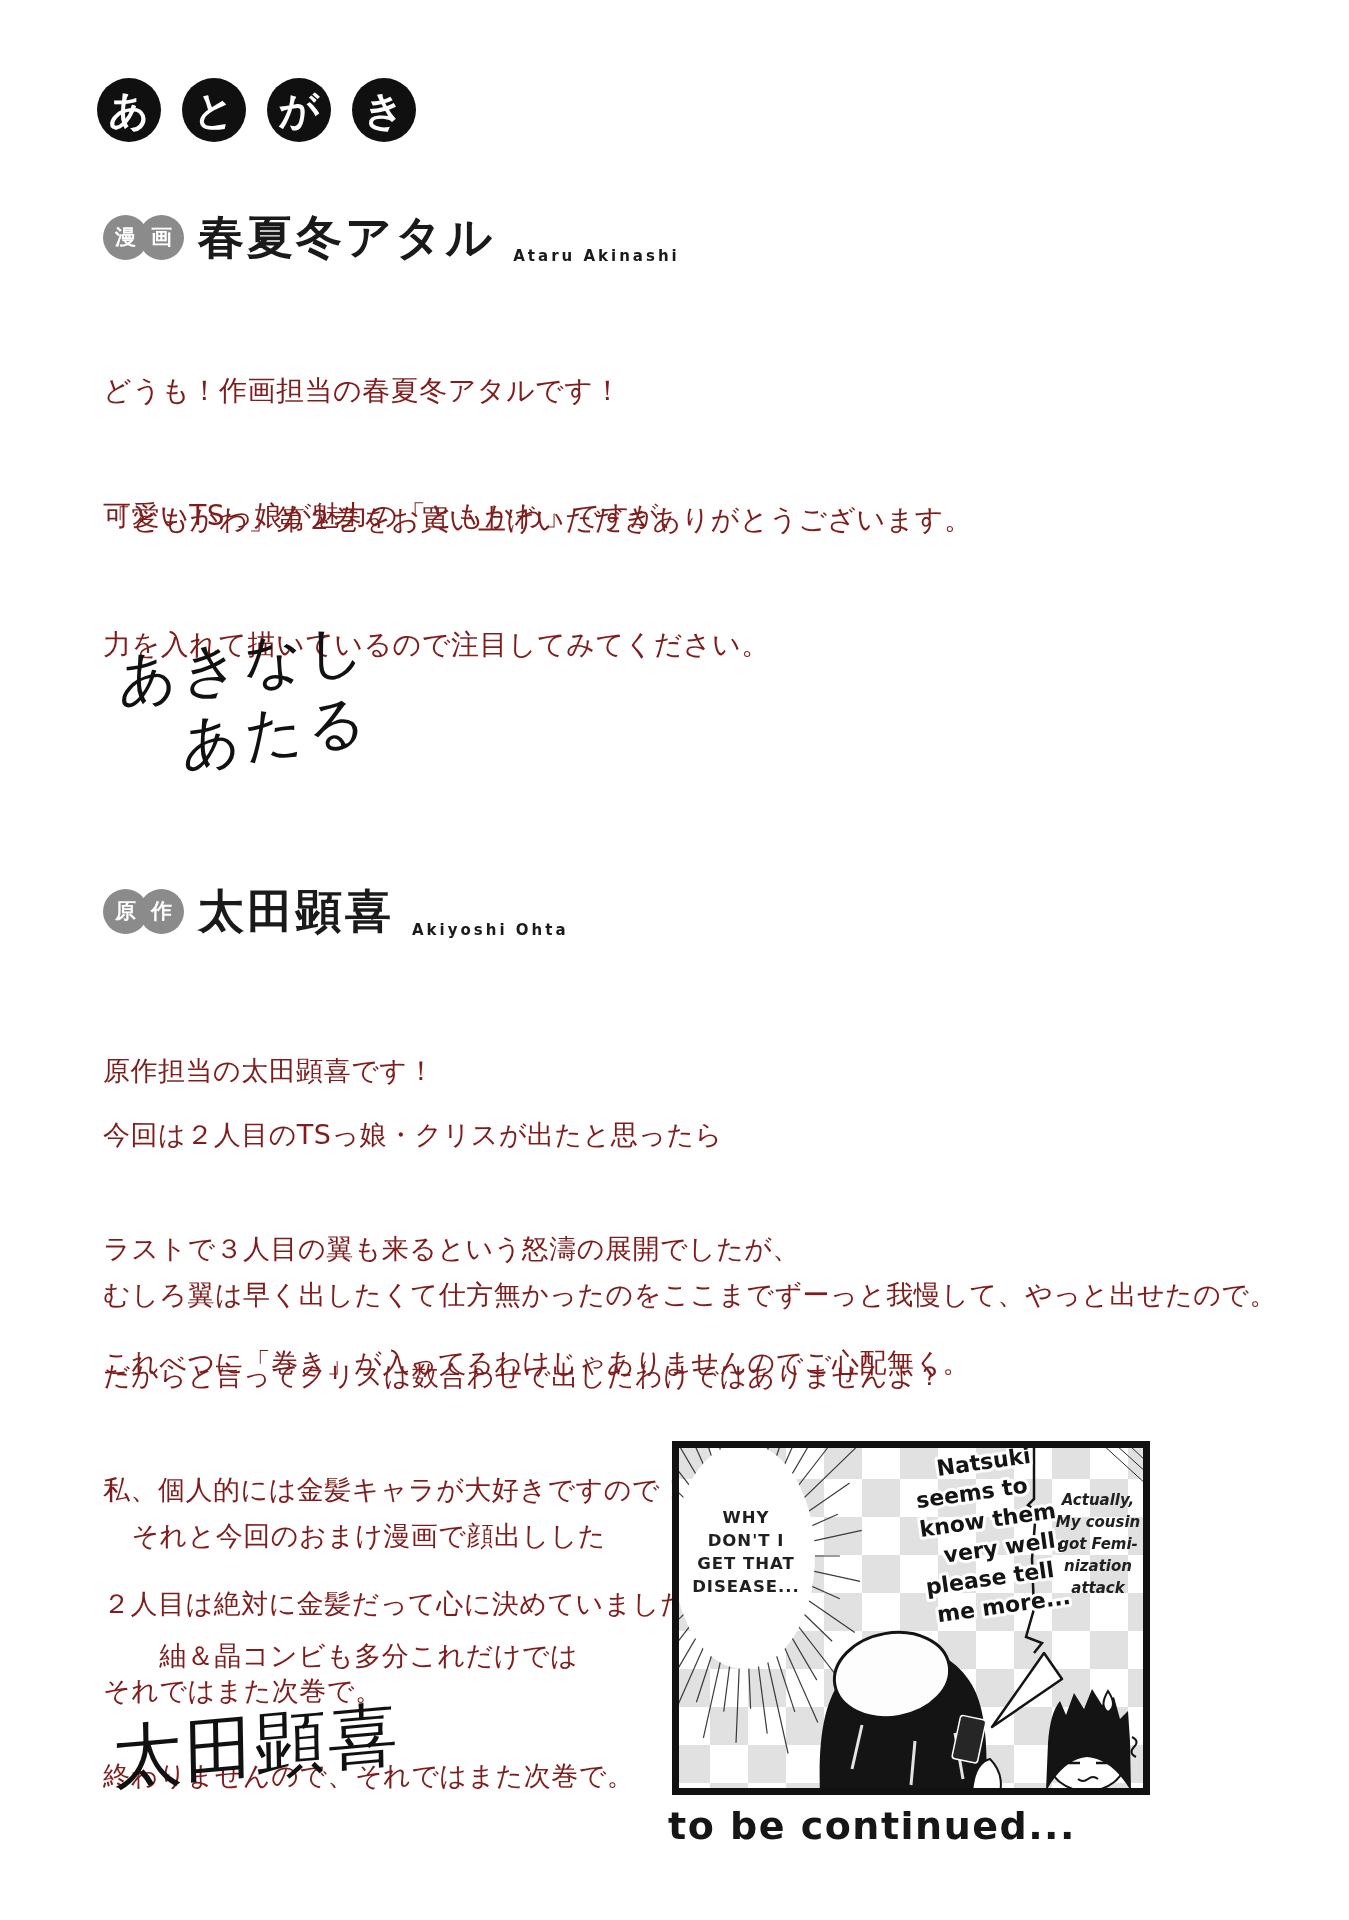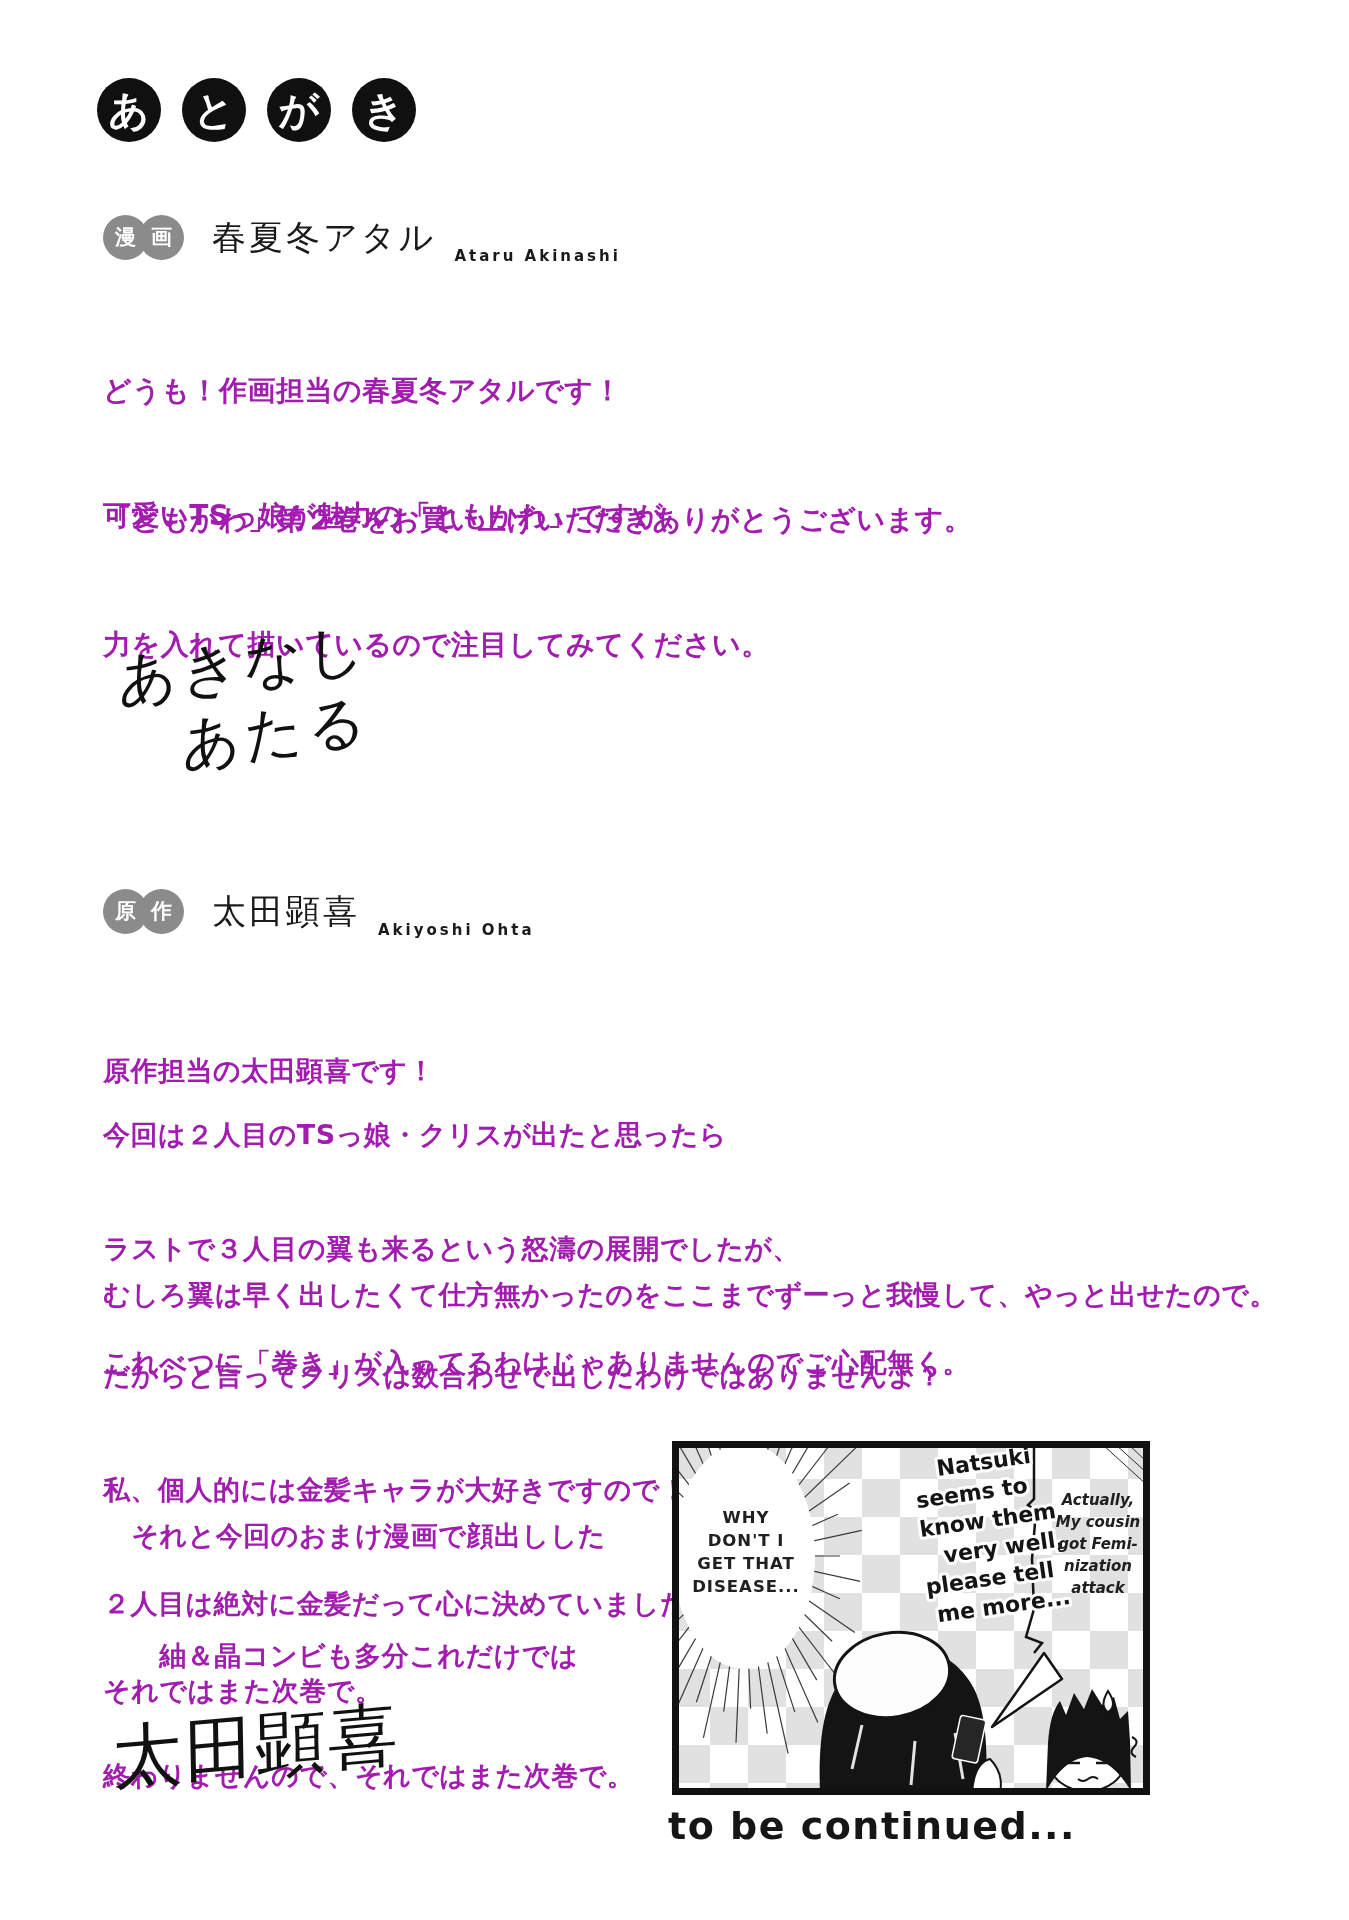--- a/index.html
+++ b/index.html
@@ -16,24 +16,24 @@
   }
   
   .sec-header{position:absolute;left:103px;display:flex;align-items:center;}
   .badge{display:flex;}
   .badge .bc{
     width:45px;height:45px;border-radius:50%;background:#8b8b8b;color:#ffffff;
     display:flex;align-items:center;justify-content:center;
     font-size:21px;font-weight:bold;line-height:1;
   }
   .badge .bc + .bc{margin-left:-9px;}
-  .author-name{font-size:34px;font-weight:normal;letter-spacing:3px;margin-left:28px;white-space:nowrap;}
+  .author-name{font-size:46px;font-weight:bold;letter-spacing:3px;margin-left:14px;white-space:nowrap;}
   .author-romaji{font-size:15px;font-weight:bold;letter-spacing:3px;margin-left:18px;align-self:flex-end;margin-bottom:7px;white-space:nowrap;margin-top:44px;}
   
-  .para{position:absolute;left:103px;font-weight:bold;white-space:pre;color:#a21caf;}
+  .para{position:absolute;left:103px;font-weight:normal;white-space:pre;color:#7f1d1d;}
   .para.s1{font-size:28px;line-height:43px;letter-spacing:0.5px;}
   .para.s2{font-size:27px;line-height:38px;letter-spacing:0.5px;}
   .para div{white-space:pre;}
   
   .sig{position:absolute;color:#111;font-weight:normal;}
   .sig1{left:118px;top:628px;font-size:58px;line-height:72px;transform:rotate(-8deg) skewX(-6deg);letter-spacing:4px;}
   .sig1 .l2{margin-left:62px;}
   .sig2{left:112px;top:1700px;font-size:70px;transform:rotate(-5deg) skewX(-4deg);letter-spacing:2px;white-space:nowrap;}
   
   .panel{position:absolute;left:672px;top:1441px;width:478px;height:354px;}

